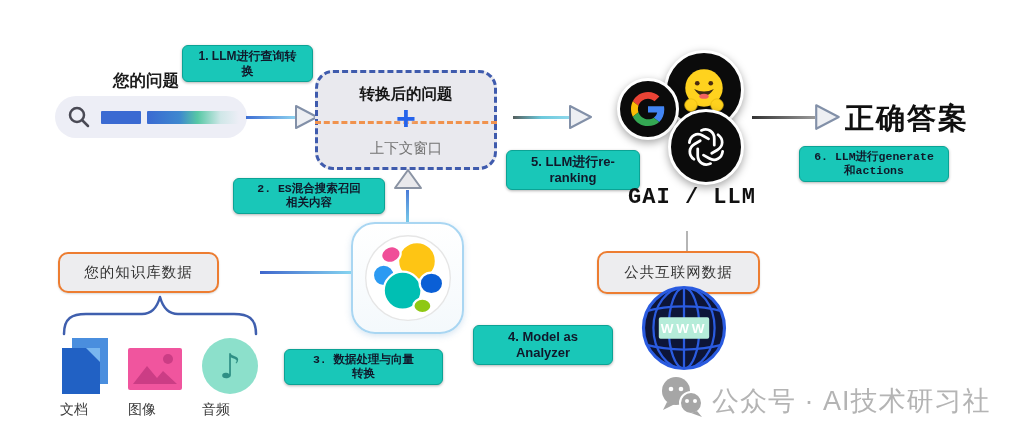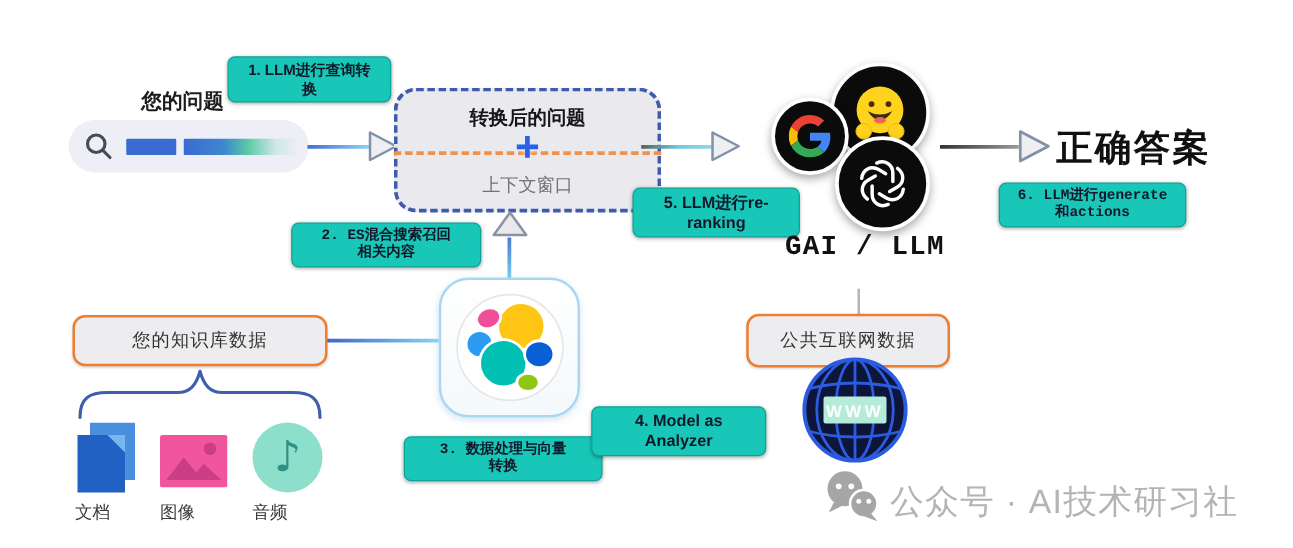--- a/index.html
+++ b/index.html
@@ -36,21 +36,21 @@
   </div>
 
   <div class="line" style="left:246px;top:116px;width:50px;height:3px;background:linear-gradient(90deg,#3f6fd4,#8fd4f0);"></div>
   <svg class="abs" style="left:294px;top:103px;" width="26" height="28" viewBox="0 0 26 28">
     <polygon points="2,3 23,14 2,25" fill="#edeff3" stroke="#8290a8" stroke-width="2" stroke-linejoin="round"></polygon>
   </svg>
 
   <div class="badge" style="left:182px;top:45px;width:131px;">1. LLM进行查询转
 换</div>
 
-  <div class="abs" style="left:315px;top:70px;width:214px;height:100px;background:#e9e9ee;border:3px dashed #3f5bad;border-radius:18px;box-sizing:border-box;">
+  <div class="abs" style="left:315px;top:70px;width:182px;height:100px;background:#e9e9ee;border:3px dashed #3f5bad;border-radius:18px;box-sizing:border-box;">
     <div class="abs" style="left:0;right:0;top:11px;text-align:center;font-size:15.5px;font-weight:bold;color:#161616;">转换后的问题</div>
     <div class="abs" style="left:-3px;right:-3px;top:48px;border-top:3px dashed #f0924d;"></div>
     <div class="abs" style="left:50%;top:26px;transform:translateX(-50%);font-size:34px;font-weight:bold;color:#2563eb;text-shadow:0 0 4px #e9e9ee;">+</div>
     <div class="abs" style="left:0;right:0;bottom:9px;text-align:center;font-size:14.5px;color:#737373;">上下文窗口</div>
   </div>
 
   <div class="badge mono" style="left:233px;top:178px;width:152px;">2. ES混合搜索召回
 相关内容</div>
 
   <svg class="abs" style="left:392px;top:167px;" width="32" height="24" viewBox="0 0 32 24">
@@ -67,21 +67,21 @@
       <ellipse cx="31" cy="24" rx="11" ry="9" fill="#f04e98" stroke="#fff" stroke-width="2.5" transform="rotate(-20 31 24)"></ellipse>
       <circle cx="23" cy="47" r="12" fill="#2b9af2" stroke="#fff" stroke-width="2.5"></circle>
       <circle cx="44" cy="64" r="21" fill="#00bfb3" stroke="#fff" stroke-width="2.5"></circle>
       <ellipse cx="76" cy="56" rx="13" ry="12" fill="#0a5fd6" stroke="#fff" stroke-width="2.5"></ellipse>
       <ellipse cx="66" cy="81" rx="10" ry="8" fill="#8fc813" stroke="#fff" stroke-width="2.5"></ellipse>
     </svg>
   </div>
 
   <div class="line" style="left:260px;top:271px;width:91px;height:2.5px;background:linear-gradient(90deg,#3f66cc,#85d4f0);"></div>
 
-  <div class="srcbox" style="left:58px;top:252px;width:204px;height:41px;">
+  <div class="srcbox" style="left:58px;top:252px;width:161px;height:41px;">
     <span>您的知识库数据</span>
   </div>
 
   <svg class="abs" style="left:62px;top:294px;" width="196" height="42" viewBox="0 0 196 42">
     <path d="M2 40 C2 24 10 20 24 20 L80 20 C90 20 95 14 98 3 C101 14 106 20 116 20 L172 20 C186 20 194 24 194 40" fill="none" stroke="#3f5fae" stroke-width="2.5" stroke-linejoin="round" stroke-linecap="round"></path>
   </svg>
 
   <svg class="abs" style="left:60px;top:338px;" width="52" height="58" viewBox="0 0 52 58">
     <rect x="12" y="0" width="36" height="46" fill="#4a8ede"></rect>
     <rect x="2" y="10" width="38" height="46" fill="#2161c4"></rect>
@@ -95,21 +95,21 @@
     <polygon points="5,36 19,18 29,30 35,23 49,36" fill="#cb3d85"></polygon>
   </svg>
   <div class="iconlabel" style="left:128px;top:401px;width:54px;">图像</div>
 
   <div class="abs" style="left:202px;top:338px;width:56px;height:56px;border-radius:50%;background:#8ce0cb;
               display:flex;align-items:center;justify-content:center;">
     <span style="font-size:34px;color:#2f8f85;font-family:'DejaVu Sans',sans-serif;line-height:1;">♪</span>
   </div>
   <div class="iconlabel" style="left:202px;top:401px;width:56px;">音频</div>
 
-  <div class="badge mono" style="left:284px;top:349px;width:159px;margin-left:39px;">3. 数据处理与向量
+  <div class="badge mono" style="left:284px;top:349px;width:159px;">3. 数据处理与向量
 转换</div>
 
   <div class="badge" style="left:473px;top:325px;width:140px;font-size:13px;">4. Model as
 Analyzer</div>
 
   <div class="line" style="left:686px;top:231px;width:2px;height:21px;background:#b5b5b5;"></div>
 
   <div class="srcbox" style="left:597px;top:251px;width:163px;height:43px;">
     <span>公共互联网数据</span>
   </div>

